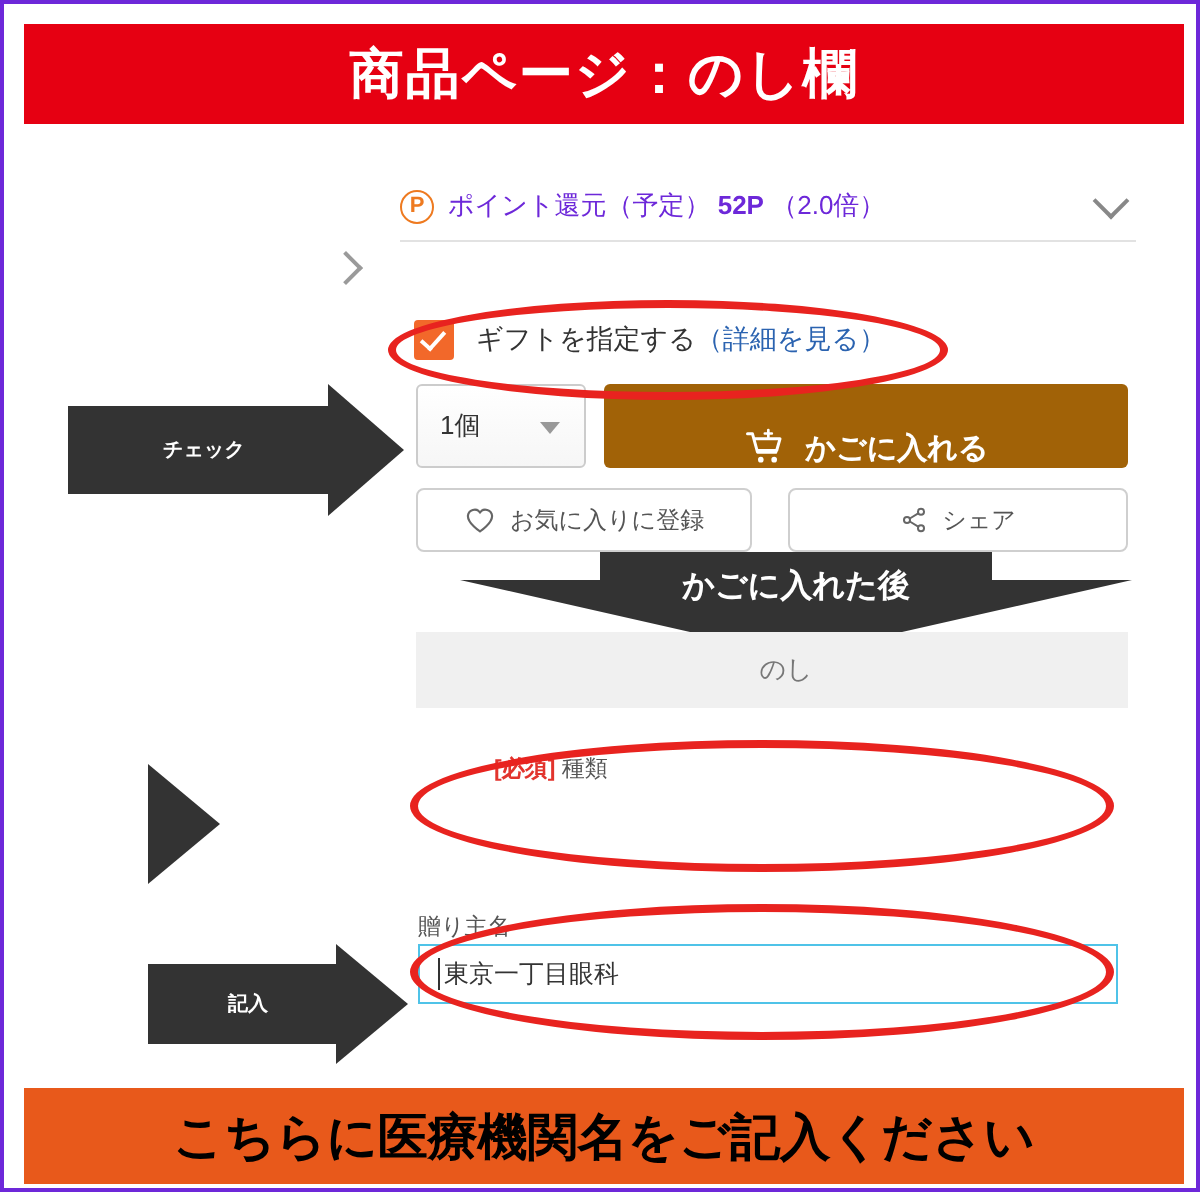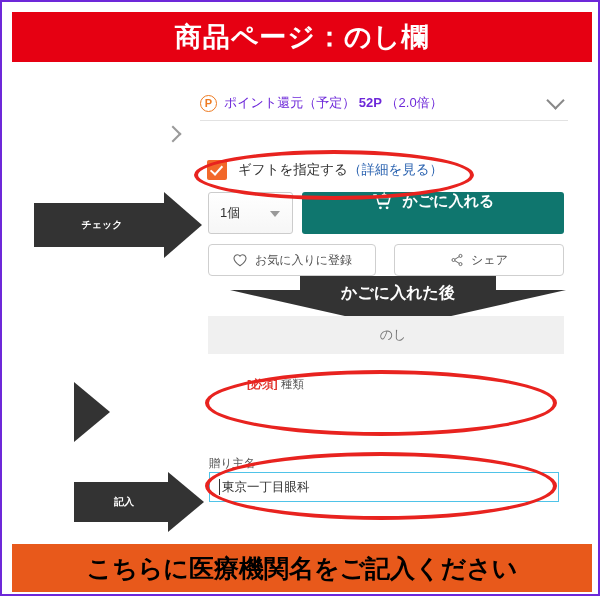--- a/index.html
+++ b/index.html
@@ -168,24 +168,24 @@
     border-left: 5.5px solid transparent;
     border-right: 5.5px solid transparent;
     border-top: 6px solid #999999;
   }
   .cart-btn {
     position: absolute;
     left: 290px;
     top: 128px;
     width: 262px;
     height: 42px;
-    background: #0f766e;
+    background: #a16207;
     border-radius: 3px;
     display: flex;
-    align-items: flex-start;
+    align-items: flex-end;
     justify-content: center;
   }
   .cart-btn .cart-icon {
     width: 21px;
     height: 20px;
     margin-right: 10px;
     flex: 0 0 auto;
   }
   .cart-btn .cart-label {
     color: #ffffff;

